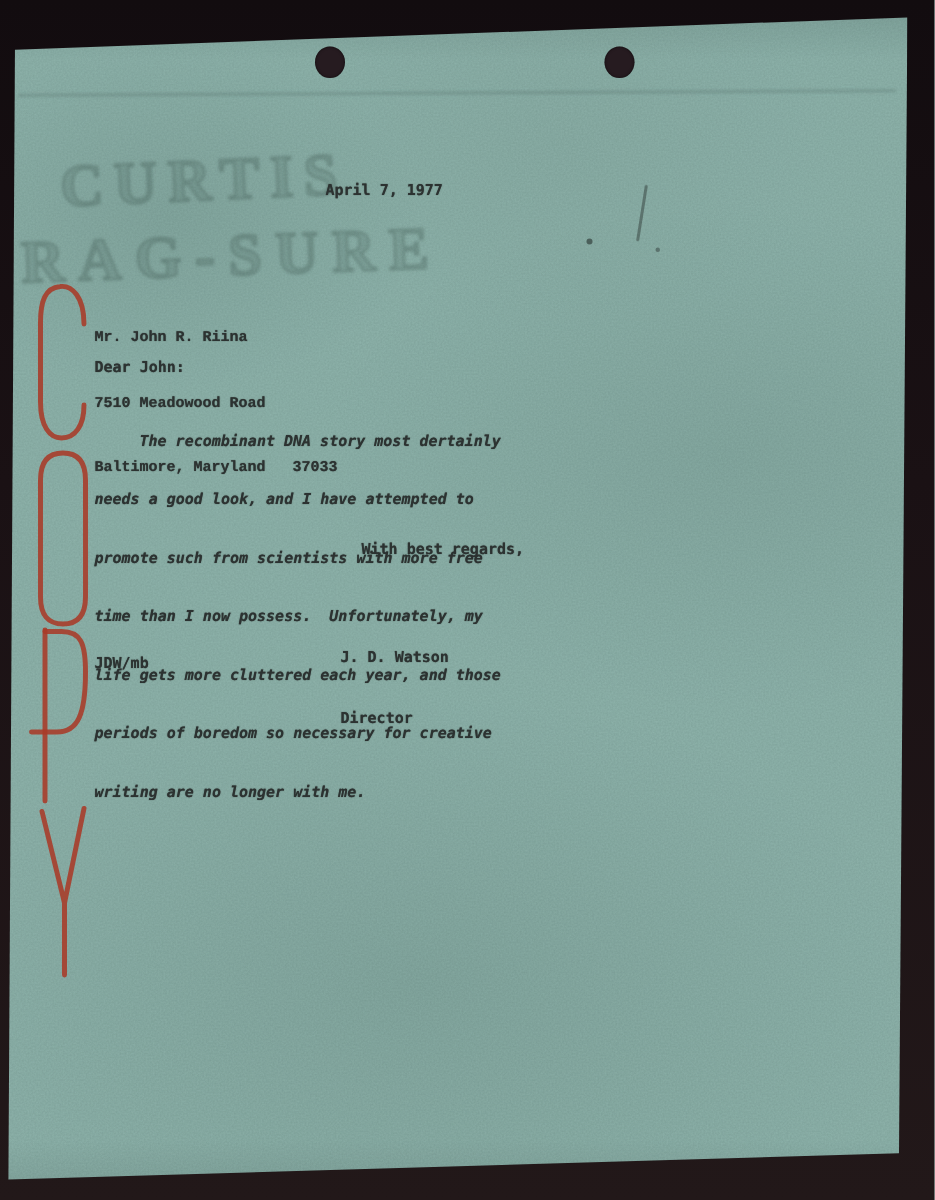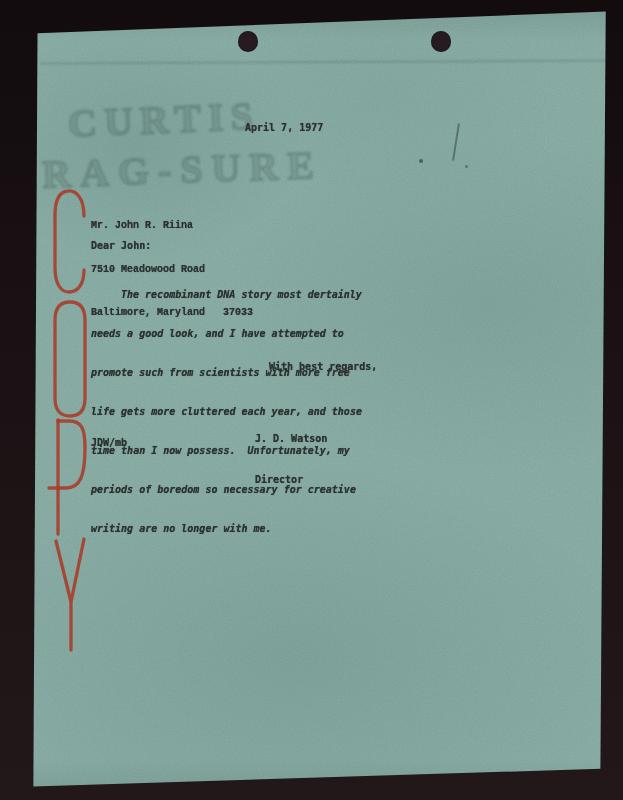--- a/index.html
+++ b/index.html
@@ -1,21 +1,21 @@
 <!DOCTYPE html>
 <html><head>
 <meta charset="utf-8">
 <style>
   html,body{margin:0;padding:0;}
   body{
     width:623px;height:800px;overflow:hidden;position:relative;
     background:linear-gradient(180deg,#120c0f 0%,#1a1114 40%,#221819 100%);
     font-family:"DejaVu Sans Mono", monospace;
   }
-  .stage{position:absolute;inset:0;margin-left:28px;}
+  .stage{position:absolute;inset:0;}
   .paper{
     position:absolute;inset:0;
     clip-path:polygon(1.6% 4.15%, 97.1% 1.45%, 96.2% 96.1%, 0.9% 98.3%);
     background-color:#8eb3ab;
     background-image:
       radial-gradient(ellipse 260px 180px at 18% 18%, rgba(58,84,78,0.12), transparent 65%),
       radial-gradient(ellipse 420px 260px at 78% 38%, rgba(54,80,74,0.10), transparent 65%),
       radial-gradient(ellipse 520px 300px at 45% 82%, rgba(58,84,78,0.12), transparent 65%),
       radial-gradient(ellipse 300px 200px at 60% 12%, rgba(120,150,142,0.18), transparent 60%),
       linear-gradient(180deg, rgba(38,58,54,0.16), rgba(38,58,54,0) 5%),
@@ -109,22 +109,22 @@
       <div>7510 Meadowood Road</div>
       <div>Baltimore, Maryland   37033</div>
     </div>
 
     <div class="tw" style="left:63px;top:239px;">Dear John:</div>
 
     <div class="tw" style="left:63px;top:262px;font-style:italic;">
       <div class="indent">The recombinant DNA story most dertainly</div>
       <div>needs a good look, and I have attempted to</div>
       <div>promote such from scientists with more free</div>
+      <div>time than I now possess.  Unfortunately, my</div>
       <div>life gets more cluttered each year, and those</div>
-      <div>time than I now possess.  Unfortunately, my</div>
       <div>periods of boredom so necessary for creative</div>
       <div>writing are no longer with me.</div>
     </div>
 
     <div class="tw" style="left:217px;top:360px;padding-left:24px;">With best regards,</div>
 
     <div class="tw sig" style="left:227px;top:405px;">
       <div>J. D. Watson</div>
       <div>Director</div>
     </div>

